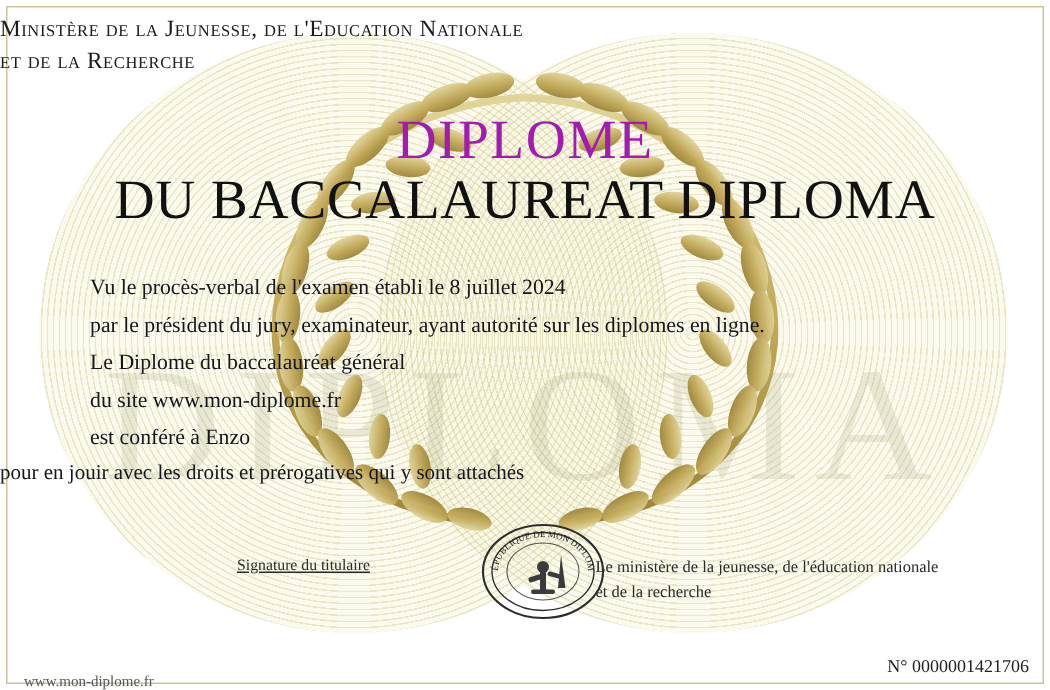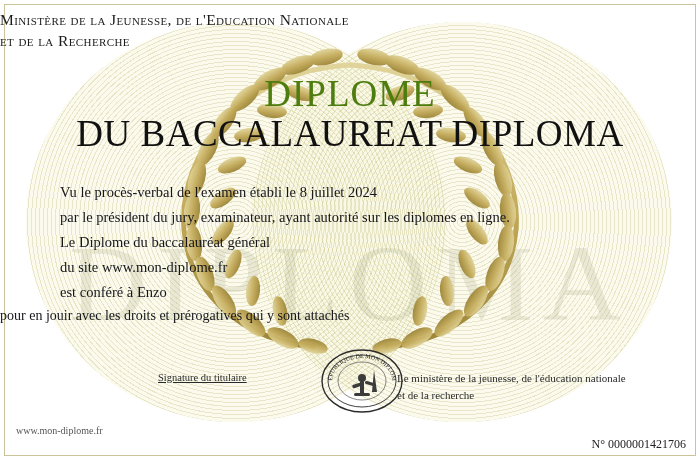--- a/index.html
+++ b/index.html
@@ -100,21 +100,21 @@
   .ministry .l1 { display: block; }
   .ministry .l2 { display: block; }
 
   .title-main {
     position: absolute;
     left: 0; right: 0;
     top: 72px;
     text-align: center;
     font-size: 37px;
     letter-spacing: 1px;
-    color: #4d7c0f;
+    color: #a21caf;
   }
   .title-sub {
     position: absolute;
     left: 0; right: 0;
     top: 112px;
     text-align: center;
     font-size: 37px;
     letter-spacing: 0.5px;
     color: #111111;
   }
@@ -162,21 +162,21 @@
     position: absolute;
     left: 320px;
     top: 348px;
     width: 84px;
     height: 66px;
   }
 
   .footer-left {
     position: absolute;
     left: 16px;
-    bottom: 24px;
+    bottom: 0;
     font-size: 10px;
     color: #555555;
   }
   .footer-right {
     position: absolute;
     right: 14px;
     bottom: 8px;
     font-size: 12px;
     color: #222222;
   }

